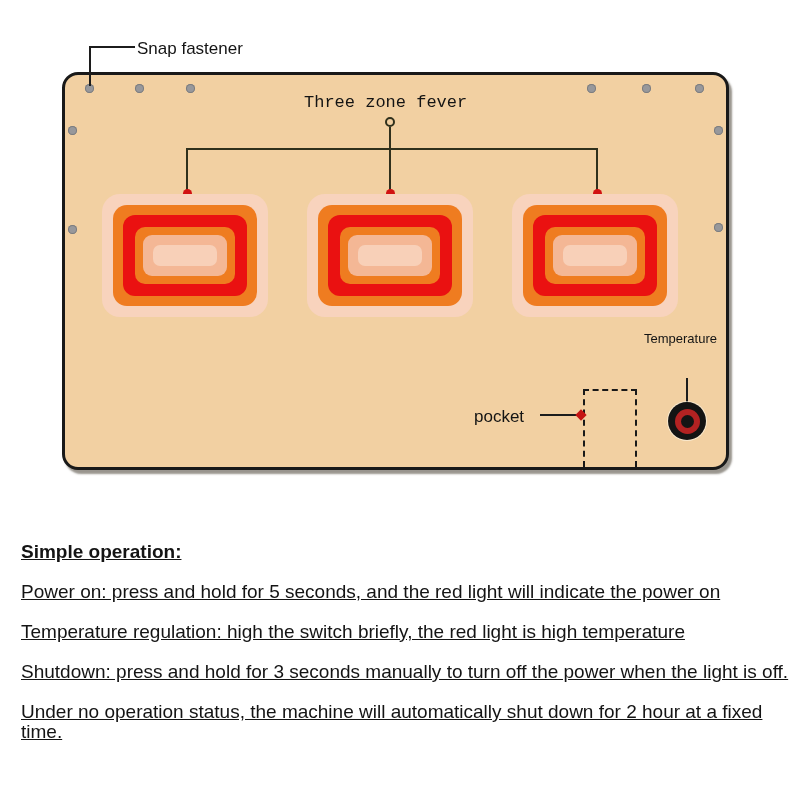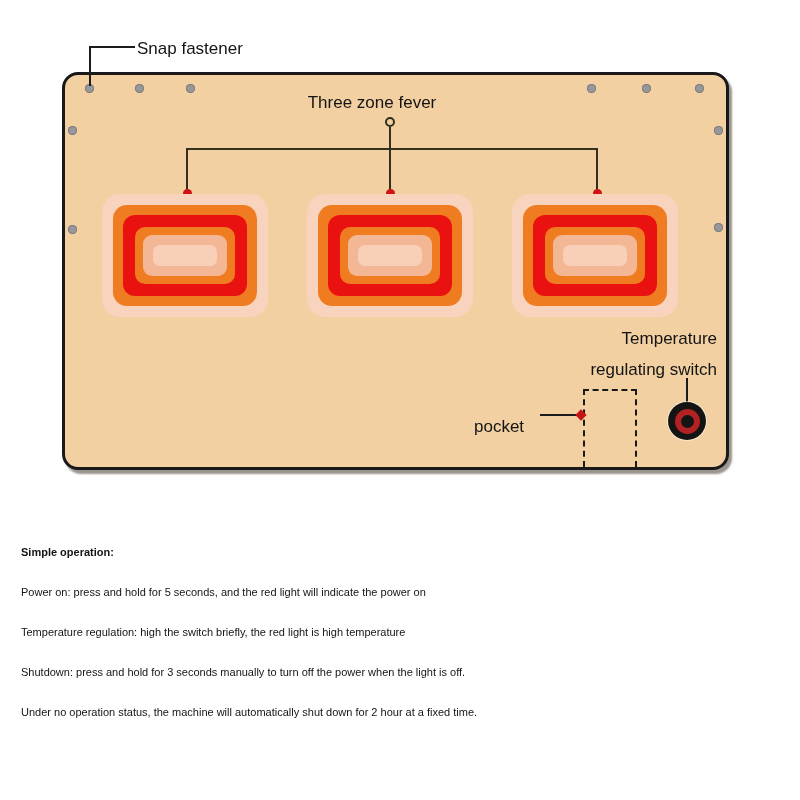--- a/index.html
+++ b/index.html
@@ -38,25 +38,25 @@
     background:#c41414;transform:rotate(45deg);}
   .switch{
     position:absolute;left:668px;top:402px;width:38px;height:38px;border-radius:50%;
     background:#141414;display:flex;align-items:center;justify-content:center;
     box-shadow:0 0 0 1px rgba(255,250,235,.6);
   }
   .switch-red{width:25px;height:25px;border-radius:50%;background:#b32222;
     display:flex;align-items:center;justify-content:center;}
   .switch-core{width:13px;height:13px;border-radius:50%;background:#141414;}
   .temp-label{position:absolute;left:500px;top:323px;width:217px;text-align:right;
-    font-size:17px;line-height:31px;}
+    font-size:13px;line-height:31px;}
   .temp-label span{display:block;}
-  .three-zone-label{position:absolute;left:272px;top:93px;width:200px;text-align:center;
-    font-size:17px;}
-  .instructions{position:absolute;left:21px;top:542px;width:772px;font-size:11px;}
+  .three-zone-label{position:absolute;left:304px;top:93px;width:200px;
+    font-size:17px;font-family:Liberation Mono, monospace;}
+  .instructions{position:absolute;left:21px;top:542px;width:772px;font-size:19px;text-decoration:underline;}
   .instructions p{margin:0 0 20px 0;line-height:20px;}
   .instructions .title{font-weight:bold;}
 </style>
 </head>
 <body>
 
 <div class="canvas">
 
   <div class="pad"></div>
 
@@ -120,31 +120,30 @@
     </div>
       <div class="zl z4">
     </div>
       <div class="zl z5">
     </div>
       <div class="zl z6"></div>
   </div>
 
   <div class="temp-label">
     <span>Temperature</span>
-    <span>regulating switch</span>
   </div>
   <div class="blkline" style="left:686px;top:378px;width:2px;height:25px;"></div>
   <div class="switch">
     <div class="switch-red">
       <div class="switch-core"></div>
     </div>
   </div>
 
   <div class="pocket-rect"></div>
-  <div class="lbl" style="left:474px;top:417px;">pocket</div>
+  <div class="lbl" style="left:474px;top:407px;">pocket</div>
   <div class="blkline" style="left:540px;top:414px;width:38px;height:2px;"></div>
   <div class="diamond"></div>
 
   <div class="instructions">
     <p class="title">Simple operation:</p>
     <p>Power on: press and hold for 5 seconds, and the red light will indicate the power on</p>
     <p>Temperature regulation: high the switch briefly, the red light is high temperature</p>
     <p>Shutdown: press and hold for 3 seconds manually to turn off the power when the light is off.</p>
     <p>Under no operation status, the machine will automatically shut down for 2 hour at a fixed time.</p>
   </div>

